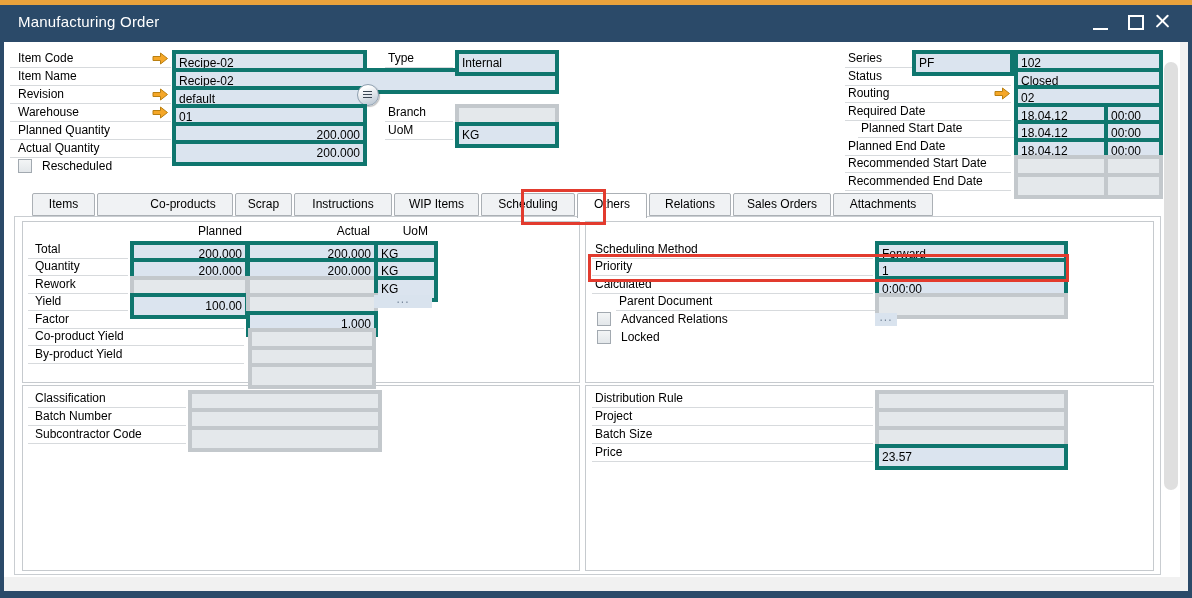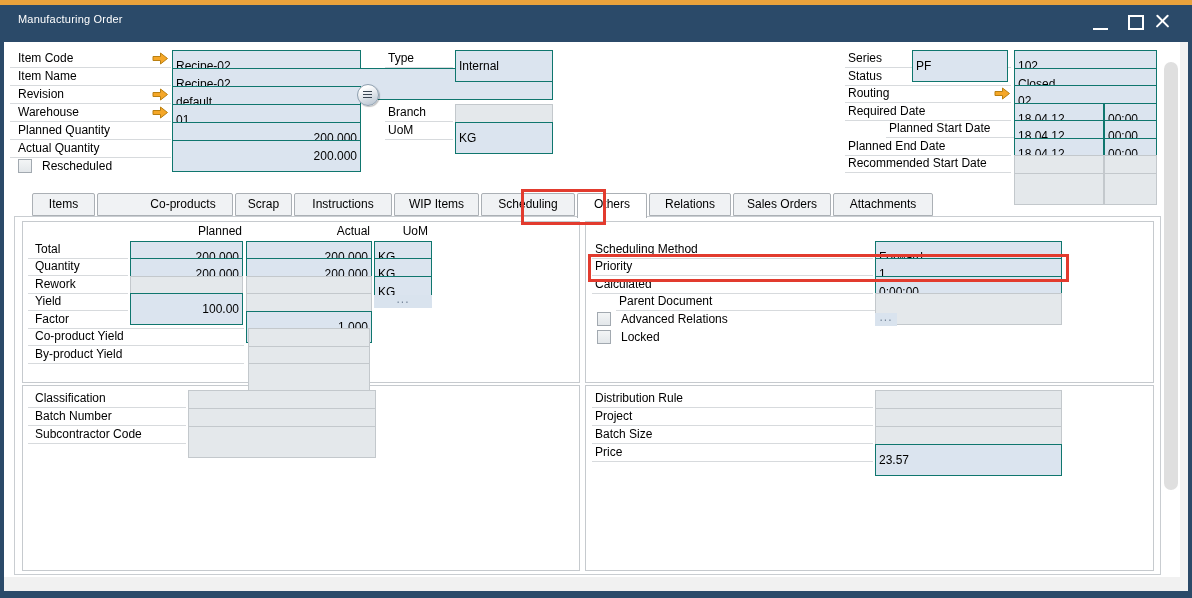--- a/index.html
+++ b/index.html
@@ -1,38 +1,38 @@
 <!DOCTYPE html>
 <html><head>
 <meta charset="utf-8">
 <style>
   html,body{margin:0;padding:0;background:#888;}
   #window{position:relative;width:1192px;height:598px;background:#fff;
     font-family:"Liberation Sans",sans-serif;font-size:12px;color:#000;overflow:hidden;}
   
   .top-strip{position:absolute;left:0;top:0;width:1192px;height:5px;background:#E9A23C;}
   .titlebar{position:absolute;left:0;top:5px;width:1192px;height:37px;background:#2B4A69;}
-  .title{position:absolute;left:18px;top:8px;font-size:11px;color:#fff;letter-spacing:.2px;white-space:nowrap;}
+  .title{position:absolute;left:18px;top:8px;font-size:15px;color:#fff;letter-spacing:.2px;white-space:nowrap;}
   .frame-left{position:absolute;left:0;top:42px;width:4px;height:556px;background:#2B4A69;}
   .frame-right{position:absolute;left:1188px;top:42px;width:4px;height:556px;background:#2B4A69;}
   .frame-bottom{position:absolute;left:0;top:591px;width:1192px;height:7px;background:#2B4A69;}
   .bottom-strip{position:absolute;left:4px;top:577px;width:1184px;height:14px;background:#F1F1F1;}
   .right-strip{position:absolute;left:1180px;top:42px;width:8px;height:549px;background:#F2F2F2;}
   
   .winbtn{position:absolute;top:12px;width:22px;height:20px;cursor:pointer;}
   .minimize-bar{position:absolute;left:3px;top:16px;width:15px;height:2px;background:#fff;}
   .maximize-box{position:absolute;left:3px;top:3px;width:12px;height:11px;border:2px solid #fff;}
   .close-x1,.close-x2{position:absolute;left:2px;top:8px;width:17px;height:2.4px;background:#fff;border-radius:1px;}
   .close-x1{transform:rotate(45deg);}
   .close-x2{transform:rotate(-45deg);}
   
   .row{position:absolute;height:17px;border-bottom:1px solid #D7DADD;}
   .row .lbl{position:absolute;left:8px;top:1px;white-space:nowrap;}
-  .field{position:absolute;height:14px;line-height:14px;background:#DBE4EF;border:1px solid #0f766e;
-    padding:8px 3px;white-space:nowrap;overflow:hidden;}
+  .field{position:absolute;height:14px;line-height:14px;background:#DBE4EF;border:4px solid #0f766e;
+    padding:2px 3px;white-space:nowrap;overflow:hidden;}
   .field.empty{background:#E4E8EB;border-color:#C3C8CC;}
   .field.num{text-align:right;}
   .chk{position:absolute;width:12px;height:12px;border:1px solid #A2A9B0;
     background:linear-gradient(#F3F5F6,#E3E7EA);}
   .chklbl{position:absolute;white-space:nowrap;}
   .arrow-icon{position:absolute;width:17px;height:13px;cursor:pointer;}
   .cfl{position:absolute;width:20px;height:20px;border-radius:50%;border:1px solid #8FA0B0;
     background:linear-gradient(160deg,#FEFEFE 20%,#C3CDD8 85%);box-shadow:1px 1px 1px rgba(0,0,0,.25);cursor:pointer;}
   .cfl-lines{position:absolute;left:5px;top:6px;width:9px;height:7px;
     background:linear-gradient(#3A4652 0 1px,transparent 1px 3px,#3A4652 3px 4px,transparent 4px 6px,#3A4652 6px 7px);}
@@ -155,38 +155,41 @@
     <path d="M1 4.5 H8.5 V1 L15.5 6.5 L8.5 12 V8.5 H1 Z" fill="#F5A728" stroke="#B97F10"></path>
     </svg>
   <div class="field" style="left:1014px;top:85px;width:135px;">02</div>
 
   <div class="row" style="left:845px;top:103px;width:166px;">
     <span class="lbl" style="left:3px;">Required Date</span>
     </div>
   <div class="field" style="left:1014px;top:103px;width:82px;">18.04.12</div>
   <div class="field" style="left:1104px;top:103px;width:45px;">00:00</div>
 
-  <div class="row" style="left:886px;top:120px;width:166px;">
+  <div class="row" style="left:858px;top:120px;width:166px;">
     <span class="lbl" style="left:3px;">Planned Start Date</span>
     </div>
   <div class="field" style="left:1014px;top:120px;width:82px;">18.04.12</div>
   <div class="field" style="left:1104px;top:120px;width:45px;">00:00</div>
 
   <div class="row" style="left:845px;top:138px;width:166px;">
     <span class="lbl" style="left:3px;">Planned End Date</span>
     </div>
   <div class="field" style="left:1014px;top:138px;width:82px;">18.04.12</div>
   <div class="field" style="left:1104px;top:138px;width:45px;">00:00</div>
 
   <div class="row" style="left:845px;top:155px;width:166px;">
     <span class="lbl" style="left:3px;">Recommended Start Date</span>
     </div>
   <div class="field empty" style="left:1014px;top:155px;width:82px;"></div>
   <div class="field empty" style="left:1104px;top:155px;width:45px;"></div>
 
+  <div class="row" style="left:845px;top:173px;width:166px;">
+    <span class="lbl" style="left:3px;">Recommended End Date</span>
+    </div>
   <div class="field empty" style="left:1014px;top:173px;width:82px;"></div>
   <div class="field empty" style="left:1104px;top:173px;width:45px;"></div>
 
   <div class="scroll-thumb"></div>
 
   <div class="tabs">
     <div class="tab" style="width:61px;">Items</div>
     <div class="tab" style="width:98px;padding-left:36px;">Co-products</div>
     <div class="tab" style="width:55px;">Scrap</div>
     <div class="tab" style="width:96px;">Instructions</div>

